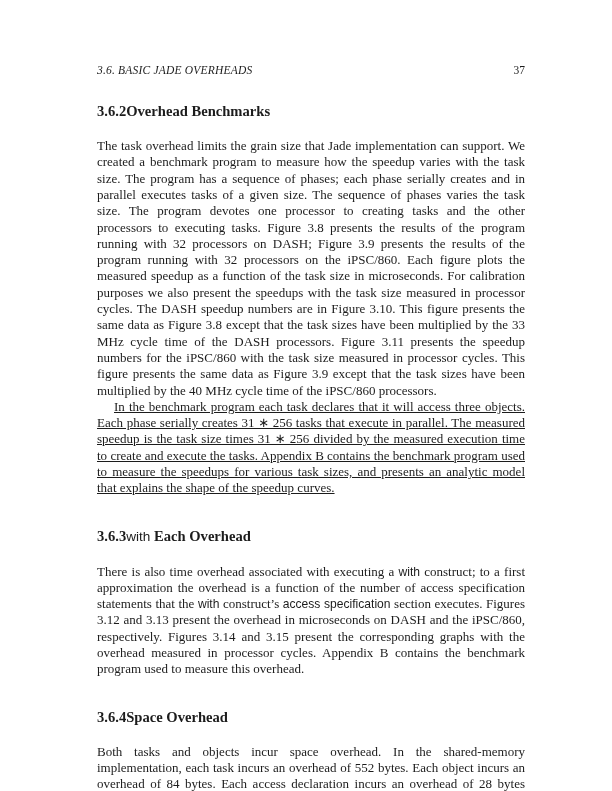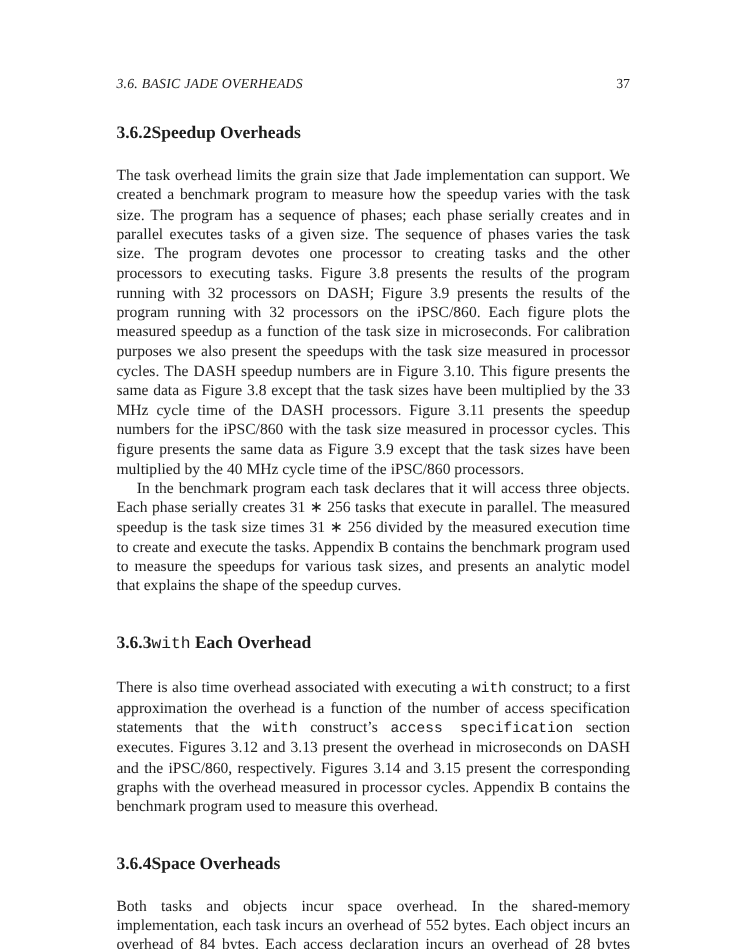--- a/index.html
+++ b/index.html
@@ -35,44 +35,44 @@
   }
   h2.first { margin-top: 27px; }
   h2 .sec-num { display: inline-block; margin-right: 0; }
   h2 .mono { font-weight: normal; }
   p {
     font-size: 13px;
     line-height: 16.3px;
     text-align: justify;
     margin: 0;
   }
-  p.indent { text-indent: 17px; }
+  p.indent { text-indent: 17px; text-decoration: underline; }
   .mono {
-    font-family: Liberation Mono, monospace;
+    font-family: Liberation Sans, sans-serif;
     font-size: 0.93em;
   }
 </style>
 </head>
 <body>
 
 <div class="page">
   <div class="content">
     <div class="running-header">
       <span class="rh-left">3.6.  BASIC JADE OVERHEADS</span>
       <span class="rh-page">37</span>
     </div>
     <div>
         <section>
-          <h2 class="first"><span class="sec-num">3.6.2</span><span>Speedup Overheads</span></h2>
+          <h2 class="first"><span class="sec-num">3.6.2</span><span>Overhead Benchmarks</span></h2>
           <p><span>The task overhead limits the grain size that Jade implementation can support. We created a benchmark program to measure how the speedup varies with the task size. The program has a sequence of phases; each phase serially creates and in parallel executes tasks of a given size. The sequence of phases varies the task size. The program devotes one processor to creating tasks and the other processors to executing tasks. Figure 3.8 presents the results of the program running with 32 processors on DASH; Figure 3.9 presents the results of the program running with 32 processors on the iPSC/860. Each figure plots the measured speedup as a function of the task size in microseconds. For calibration purposes we also present the speedups with the task size measured in processor cycles. The DASH speedup numbers are in Figure 3.10. This figure presents the same data as Figure 3.8 except that the task sizes have been multiplied by the 33 MHz cycle time of the DASH processors. Figure 3.11 presents the speedup numbers for the iPSC/860 with the task size measured in processor cycles. This figure presents the same data as Figure 3.9 except that the task sizes have been multiplied by the 40 MHz cycle time of the iPSC/860 processors.</span></p>
           <p class="indent"><span>In the benchmark program each task declares that it will access three objects. Each phase serially creates 31 ∗ 256 tasks that execute in parallel. The measured speedup is the task size times 31 ∗ 256 divided by the measured execution time to create and execute the tasks. Appendix B contains the benchmark program used to measure the speedups for various task sizes, and presents an analytic model that explains the shape of the speedup curves.</span></p>
         </section>
         <section>
           <h2><span class="sec-num">3.6.3</span><span class="mono">with</span><span> Each Overhead</span></h2>
           <p><span>There is also time overhead associated with executing a </span><span class="mono">with</span><span> construct; to a first approximation the overhead is a function of the number of access specification statements that the </span><span class="mono">with</span><span> construct’s </span><span class="mono">access specification</span><span> section executes. Figures 3.12 and 3.13 present the overhead in microseconds on DASH and the iPSC/860, respectively. Figures 3.14 and 3.15 present the corresponding graphs with the overhead measured in processor cycles. Appendix B contains the benchmark program used to measure this overhead.</span></p>
         </section>
         <section>
-          <h2><span class="sec-num">3.6.4</span><span>Space Overheads</span></h2>
+          <h2><span class="sec-num">3.6.4</span><span>Space Overhead</span></h2>
           <p><span>Both tasks and objects incur space overhead. In the shared-memory implementation, each task incurs an overhead of 552 bytes. Each object incurs an overhead of 84 bytes. Each access declaration incurs an overhead of 28 bytes associated with the task data structure. The task data structure contains space for 10 initial access declarations, so declarations do not start taking up additional space until a task declares that it will access more than 10 objects.</span></p>
         </section>
       </div>
   </div>
 </div>
 
 </body></html>

